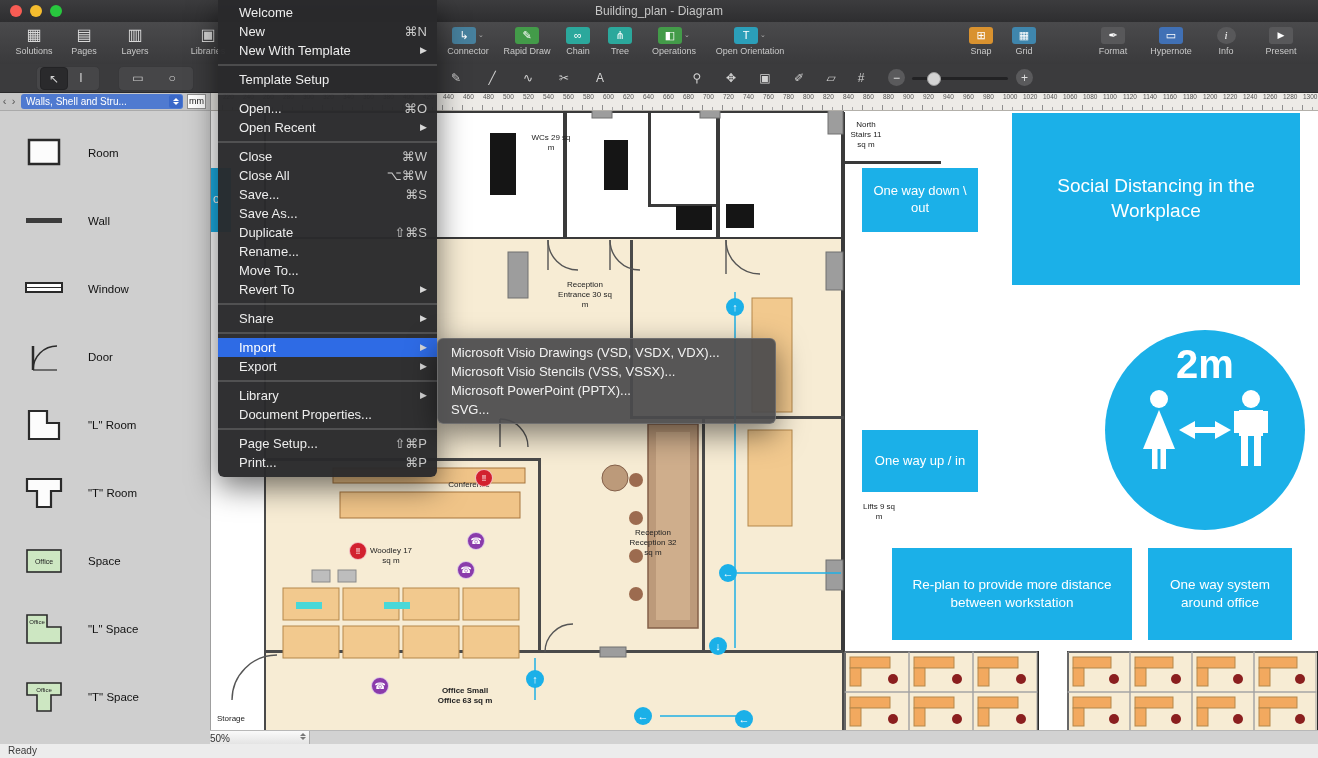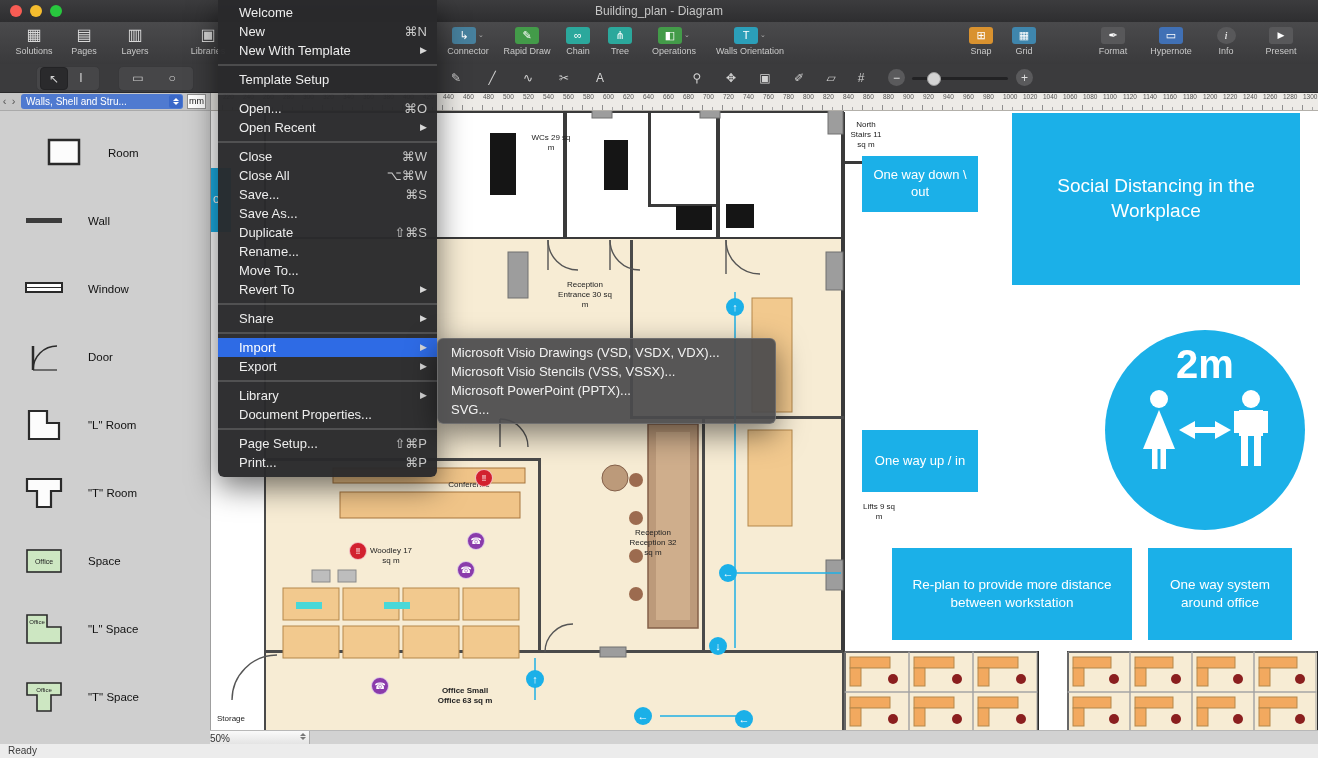--- a/index.html
+++ b/index.html
@@ -171,21 +171,21 @@
         <div class="ic ic-operations">◧</div>
         <div class="chev">⌄</div>
       </div>
       <div class="tlabel">Operations</div>
     </div>
     <div class="tbtn" style="left: 710px; width: 80px;">
       <div class="icwrap">
         <div class="ic ic-text-orientation">T</div>
         <div class="chev">⌄</div>
       </div>
-      <div class="tlabel">Walls Orientation</div>
+      <div class="tlabel">Open Orientation</div>
     </div>
     <div class="tbtn" style="left: 960px; width: 42px;">
       <div class="icwrap">
         <div class="ic ic-snap">⊞</div>
       </div>
       <div class="tlabel">Snap</div>
     </div>
     <div class="tbtn" style="left: 1004px; width: 40px;">
       <div class="icwrap">
         <div class="ic ic-grid">▦</div>
@@ -553,21 +553,21 @@
   </div>
 <div class="clabel" style="left: 318px; top: 23px; width: 46px;">WCs 29 sq m</div>
     <div class="clabel" style="left: 636px; top: 10px; width: 40px;">North Stairs 11 sq m</div>
     <div class="clabel" style="left: 348px; top: 170px; width: 54px;">Reception Entrance 30 sq m</div>
     <div class="clabel" style="left: 228px; top: 370px; width: 62px;">Conference</div>
     <div class="clabel" style="left: 156px; top: 436px; width: 50px;">Woodley 17 sq m</div>
     <div class="clabel" style="left: 418px; top: 418px; width: 50px;">Reception Reception 32 sq m</div>
     <div class="clabel" style="left: 652px; top: 392px; width: 34px;">Lifts 9 sq m</div>
     <div class="clabel" style="left: 224px; top: 576px; width: 62px; font-weight: bold;">Office Small Office 63 sq m</div>
     <div class="clabel" style="left: 0px; top: 604px; width: 42px;">Storage</div>
-    <div class="csign" style="left: 652px; top: 46px; width: 116px; height: 56px; font-size: 13px; background: rgb(27, 176, 232);">
+    <div class="csign" style="left: 652px; top: 58px; width: 116px; height: 64px; font-size: 13px; background: rgb(27, 176, 232);">
       <span>One way down \ out</span>
     </div>
     <div class="csign" style="left: 802px; top: 3px; width: 288px; height: 172px; font-size: 19px; background: rgb(27, 176, 232);">
       <span>Social Distancing in the Workplace</span>
     </div>
     <div class="csign" style="left: 652px; top: 312px; width: 116px; height: 62px; font-size: 13px; background: rgb(27, 176, 232); margin-top: 8px;">
       <span>One way up / in</span>
     </div>
     <div class="csign" style="left: 682px; top: 438px; width: 240px; height: 92px; font-size: 13.5px; background: rgb(27, 176, 232);">
       <span>Re-plan to provide more distance between workstation</span>
@@ -598,21 +598,21 @@
     <div class="libdrop">
       <span class="val">Walls, Shell and Stru...</span>
       <span class="stepper">
           <i class="up"></i>
           <i class="dn"></i>
         </span>
     </div>
     <div class="unitbox">mm</div>
   </div>
   <div id="library-list">
-      <div class="librow" style="top: 27px; margin-left: 20px;">
+      <div class="librow" style="top: 27px;">
         <div class="libicon">
           <svg width="46" height="40" viewBox="0 0 46 40">
             <rect x="8" y="7" width="30" height="24" fill="#fcfcfc" stroke="#2a2a2a" stroke-width="2.5"></rect>
           </svg>
         </div>
         <div class="liblabel">Room</div>
       </div>
       <div class="librow" style="top: 95px;">
         <div class="libicon">
           <svg width="46" height="40" viewBox="0 0 46 40">

